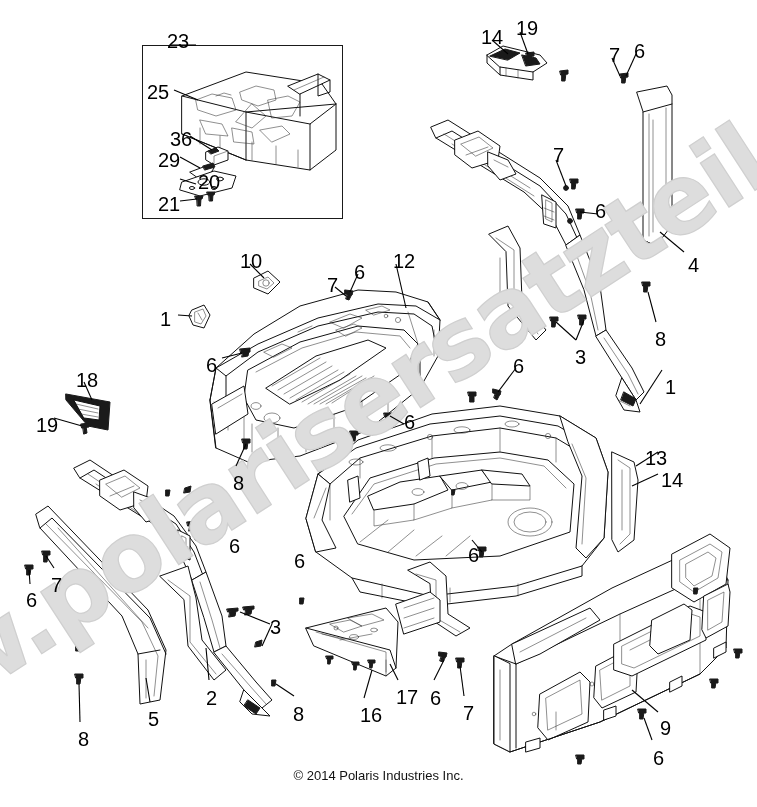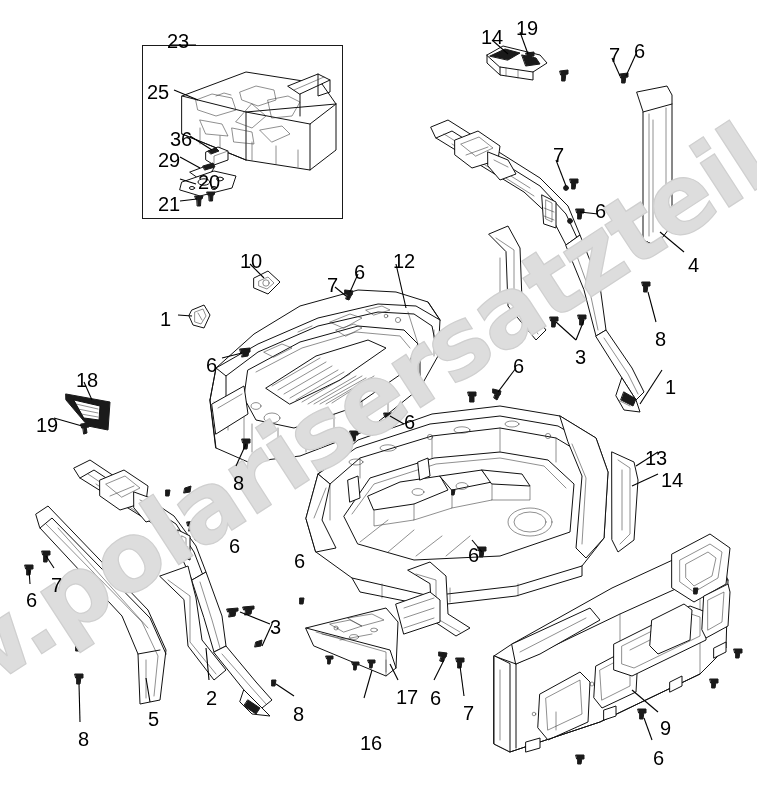--- a/index.html
+++ b/index.html
@@ -659,21 +659,22 @@
       <div class="callout" style="left: 294px; top: 551px;">6</div>
       <div class="callout" style="left: 229px; top: 536px;">6</div>
       <div class="callout" style="left: 26px; top: 590px;">6</div>
       <div class="callout" style="left: 51px; top: 575px;">7</div>
       <div class="callout" style="left: 148px; top: 709px;">5</div>
       <div class="callout" style="left: 78px; top: 729px;">8</div>
       <div class="callout" style="left: 206px; top: 688px;">2</div>
       <div class="callout" style="left: 270px; top: 617px;">3</div>
       <div class="callout" style="left: 293px; top: 704px;">8</div>
       <div class="callout" style="left: 396px; top: 687px;">17</div>
-      <div class="callout" style="left: 360px; top: 705px; margin-top: 28px;">16</div>
+      <div class="callout" style="left: 360px; top: 705px;">16</div>
       <div class="callout" style="left: 430px; top: 688px;">6</div>
       <div class="callout" style="left: 463px; top: 703px;">7</div>
       <div class="callout" style="left: 660px; top: 718px;">9</div>
       <div class="callout" style="left: 653px; top: 748px;">6</div>
     </div>
 
+  <div id="copyright">© 2014 Polaris Industries Inc.</div>
 
 </div>
 
 </body></html>

